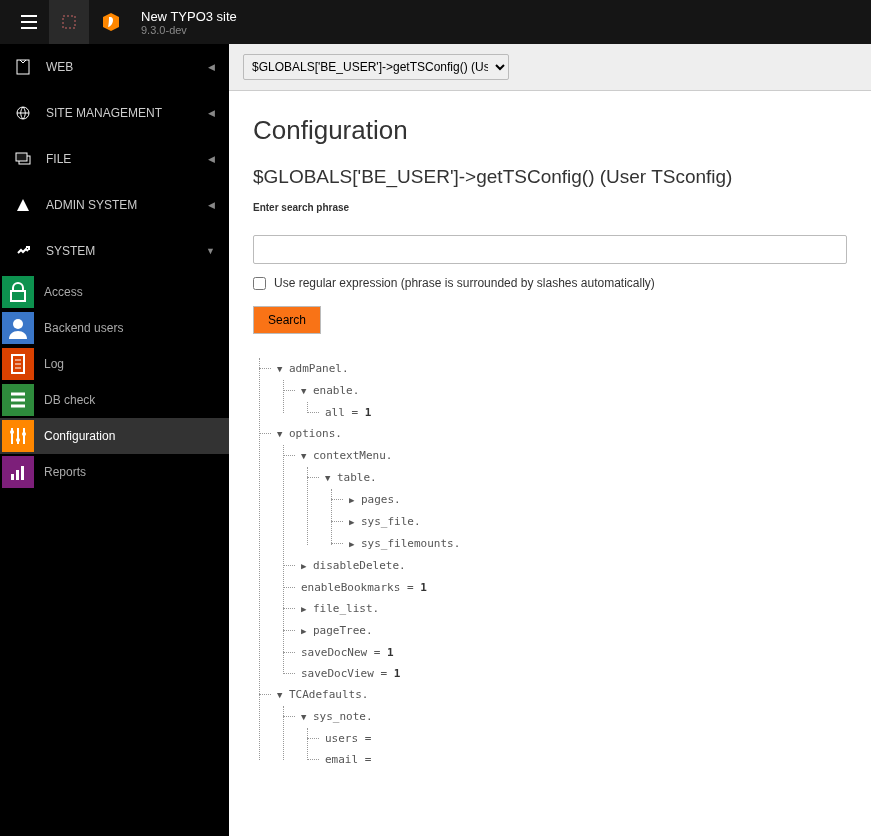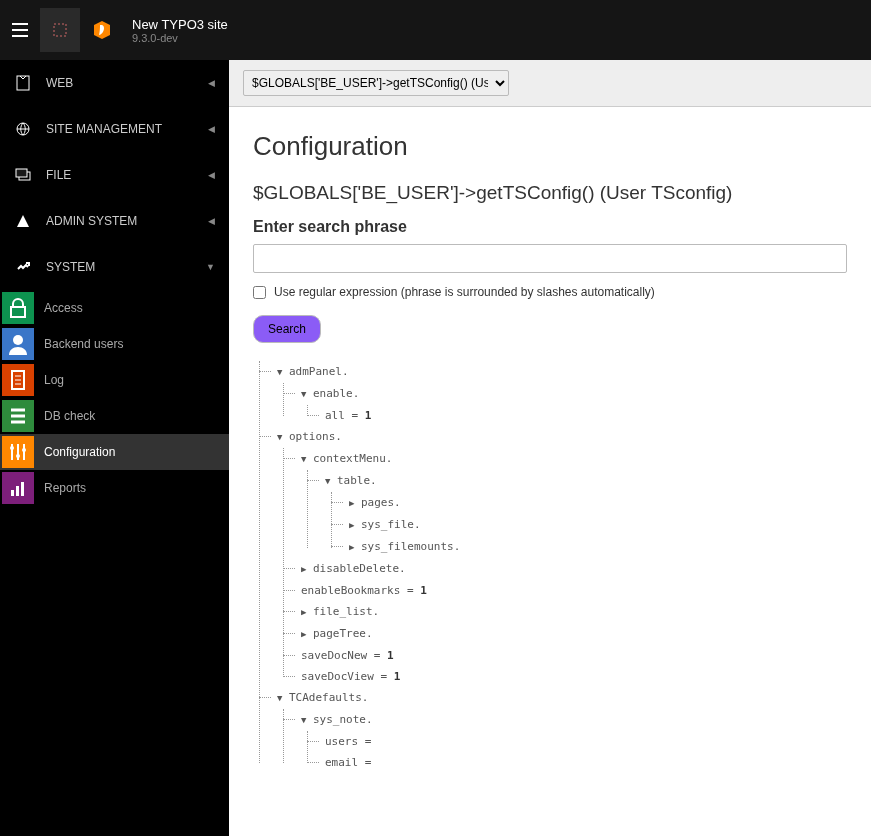--- a/index.html
+++ b/index.html
@@ -1,17 +1,17 @@
 <!DOCTYPE html>
 <html><head>
 <meta charset="utf-8">
 <style>
 * { margin:0; padding:0; box-sizing:border-box; }
 body { font-family:Verdana,Arial,sans-serif; font-size:12px; background:#fff; color:#333; width:871px; height:836px; overflow:hidden; }
-.topbar { background:#151515; height:60px; display:flex; align-items:center; }
+.topbar { background:#151515; height:44px; display:flex; align-items:center;padding-left:9px; }
 .topbar .ham { width:40px; height:44px; display:flex; align-items:center; justify-content:center; color:#fff; }
 .topbar .tool { width:40px; height:44px; display:flex; align-items:center; justify-content:center; background:#2a2a2a; }
 .topbar .logo { width:44px; height:44px; display:flex; align-items:center; justify-content:center; }
 .topbar .site { padding-left:8px; color:#ccc; }
 .topbar .site .t { color:#fff; font-size:13px; }
 .topbar .site .v { color:#888; font-size:11px; }
 .layout { display:flex; height:792px; }
 .sidebar { width:229px; background:#000000; color:#ccc; overflow-y:auto; }
 .mod-group { height:46px; display:flex; align-items:center; padding:0 14px; border-bottom:1px solid #000; cursor:pointer; position:relative; }
 .mod-group .icn { width:18px; display:flex; justify-content:center; margin-right:14px; color:#fff; }
@@ -22,25 +22,25 @@
 .sub-item .sq { width:36px; height:36px; display:flex; align-items:center; justify-content:center; }
 .sub-item .lbl { padding-left:8px; color:#aaa; font-size:12px; }
 .sub-item.active { background:#333; }
 .sub-item.active .lbl { color:#fff; }
 .main { flex:1; background:#fff; overflow-y:auto; }
 .toolbar { background:#eee; padding:10px 14px; border-bottom:1px solid #ccc; }
 .toolbar select { width:266px; padding:4px; border:1px solid #bbb; border-radius:2px; font-size:12px; }
 .content { padding:24px; }
 h1 { font-size:26px; font-weight:400; margin-bottom:20px; }
 h2 { font-size:19px; font-weight:400; margin-bottom:14px; }
-.fld-lbl { font-weight:bold; font-size:16px; margin-bottom:8px; display:block; }
+.fld-lbl { font-weight:bold; font-size:10px; margin-bottom:22px; display:block; }
 .search-inp { width:100%; padding:6px; border:1px solid #bbb; border-radius:2px; margin-bottom:12px; }
 .chk-row { display:flex; align-items:center; margin-bottom:16px; font-size:12px; }
 .chk-row input { margin-right:8px; }
-.btn { padding:6px 14px; border:1px solid #bbb; background:#8b5cf6; border-radius:10px; cursor:pointer; font-size:12px; margin-bottom:18px; }
+.btn { padding:6px 14px; border:1px solid #bbb; background:#f97316; border-radius:0; cursor:pointer; font-size:12px; margin-bottom:24px; }
 .tree { font-family:"Lucida Console",Monaco,monospace; font-size:11px; line-height:21px; color:#555; }
 .tree ul { list-style:none; padding-left:22px; position:relative; }
 .tree ul::before { content:""; position:absolute; left:6px; top:0; bottom:10px; border-left:1px dotted #999; }
 .tree li { position:relative; padding-left:2px; }
 .tree li::before { content:""; position:absolute; left:-16px; top:10px; width:12px; border-top:1px dotted #999; }
 .tree > ul::before, .tree > ul > li::before {  }
 .tree .tg { display:inline-block; width:10px; color:#555; font-size:9px; margin-right:2px; cursor:pointer; }
 .tree .k { color:#555; }
 .tree .eq { color:#555; }
 .tree .v { font-weight:bold; color:#333; }

